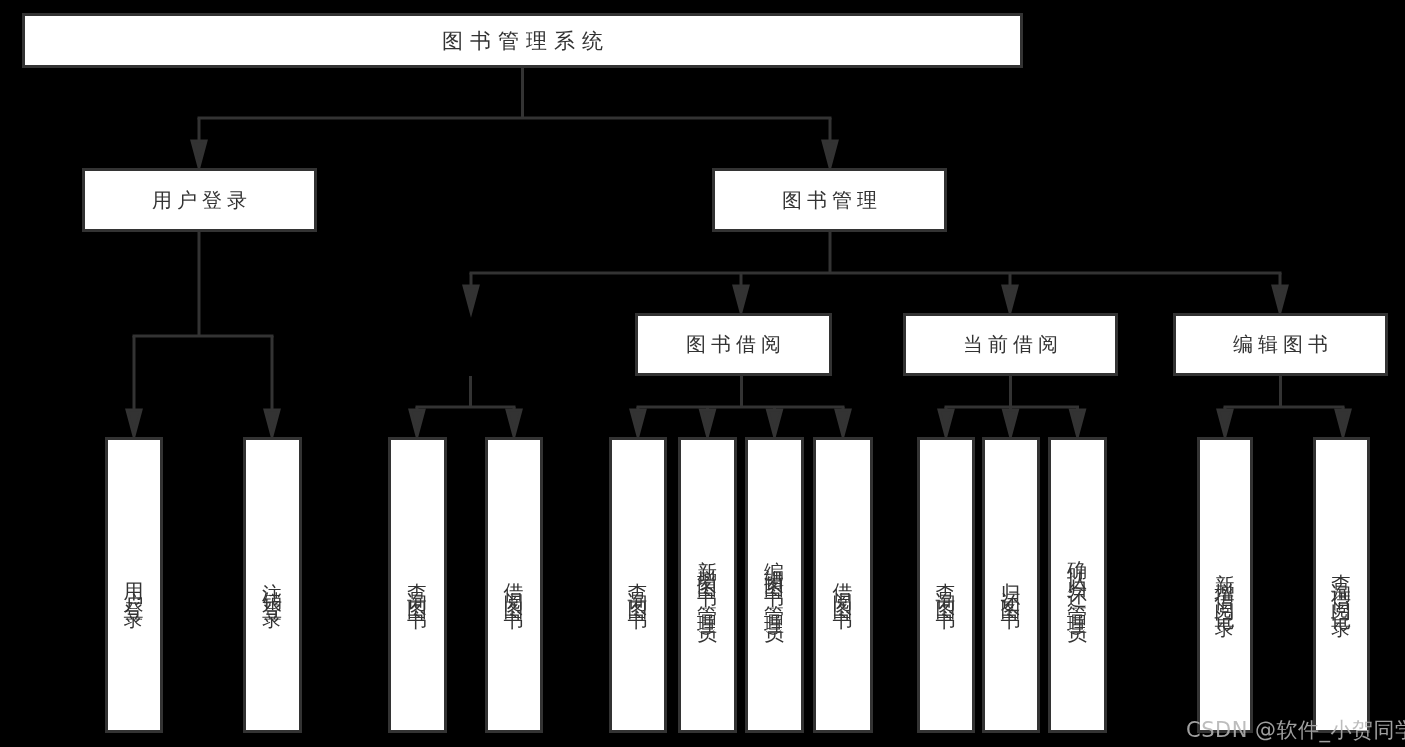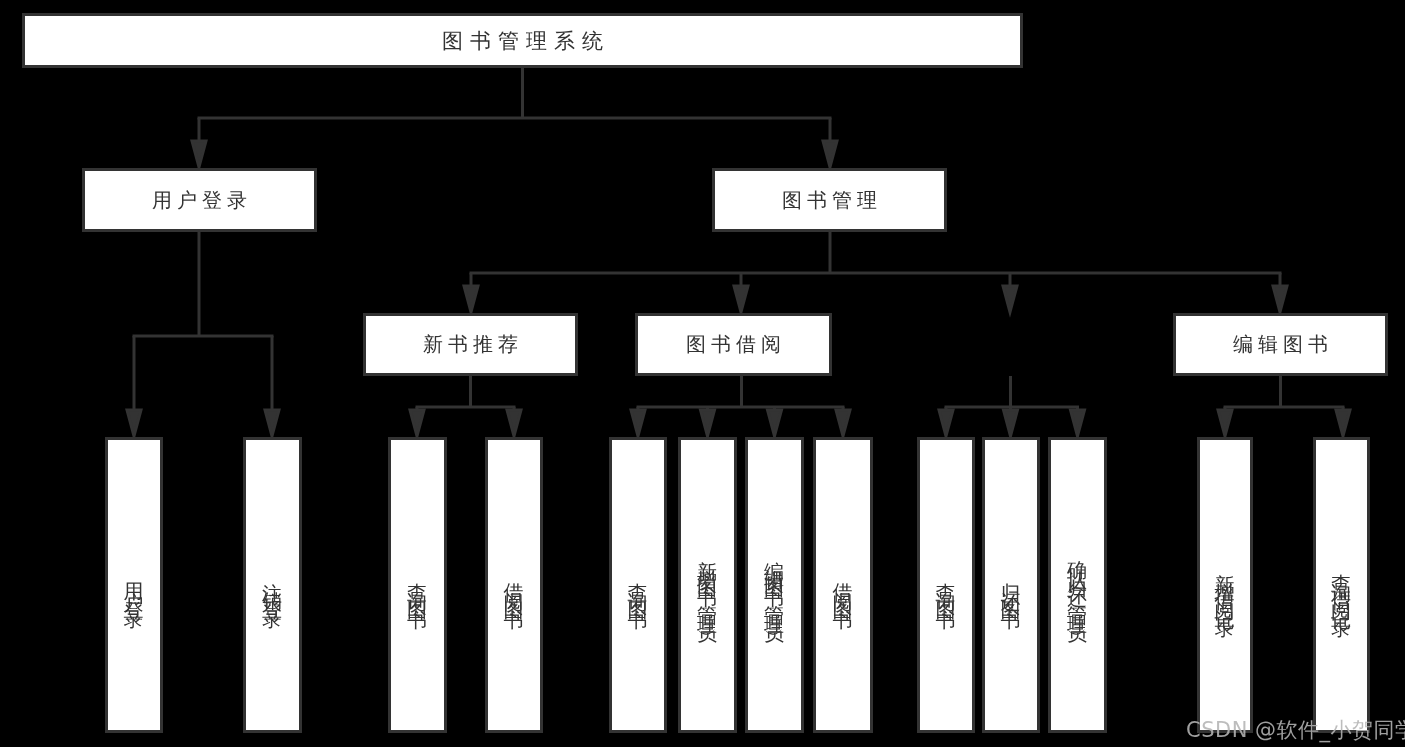--- a/index.html
+++ b/index.html
@@ -109,22 +109,22 @@
       <line x1="1343" y1="407" x2="1343" y2="414"></line>
       <polygon points="1343,436 1336,410 1350,410"></polygon>
     </g>
   </svg>
 
   <div class="box h title" style="left:22px;top:13px;width:1001px;height:55px">图书管理系统</div>
 
   <div class="box h" style="left:82px;top:168px;width:235px;height:64px">用户登录</div>
   <div class="box h" style="left:712px;top:168px;width:235px;height:64px">图书管理</div>
 
-  <div class="box h" style="left:363px;top:313px;width:215px;height:63px">新书推荐</div>
   <div class="box h" style="left:635px;top:313px;width:197px;height:63px">图书借阅</div>
+  <div class="box h" style="left:903px;top:313px;width:215px;height:63px">当前借阅</div>
   <div class="box h" style="left:1173px;top:313px;width:215px;height:63px">编辑图书</div>
 
   <div class="box v" style="left:105px;top:437px;width:58px;height:296px">用户登录</div>
   <div class="box v" style="left:243px;top:437px;width:59px;height:296px">注销登录</div>
 
   <div class="box v" style="left:388px;top:437px;width:59px;height:296px">查询图书</div>
   <div class="box v" style="left:485px;top:437px;width:58px;height:296px">借阅图书</div>
 
   <div class="box v" style="left:609px;top:437px;width:58px;height:296px">查询图书</div>
   <div class="box v" style="left:678px;top:437px;width:59px;height:296px">新增图书（管理员）</div>

